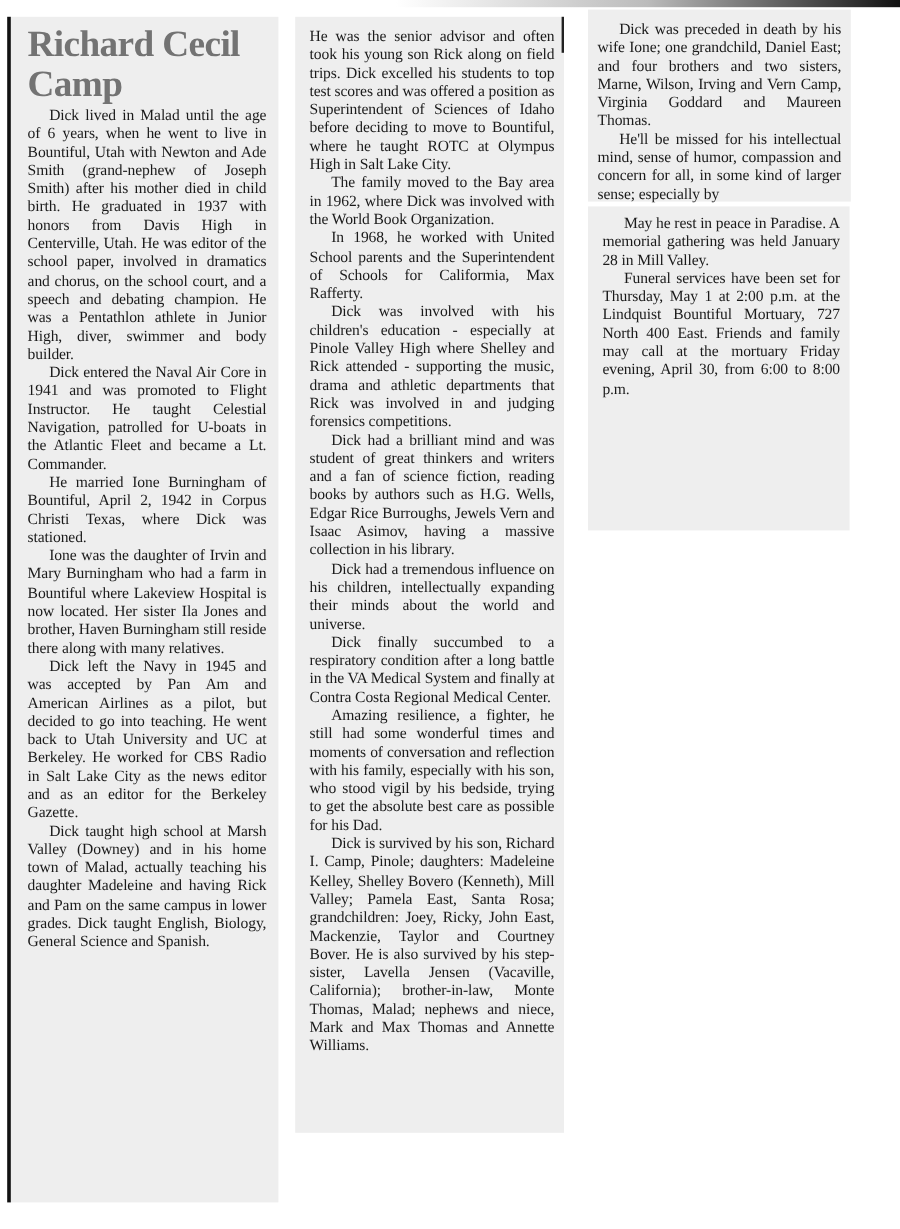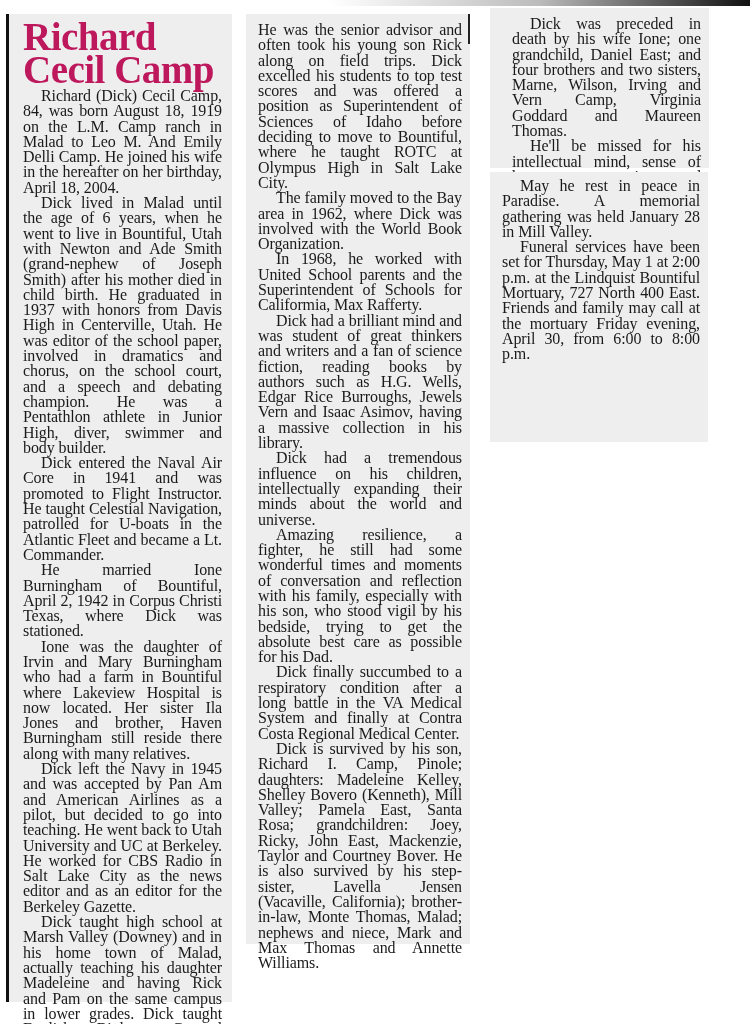--- a/index.html
+++ b/index.html
@@ -8,57 +8,57 @@
     background:#ffffff;
     font-family:"Liberation Serif","DejaVu Serif",serif;
     color:#1a1a1a;
   }
   .clip {
     position:absolute; box-sizing:border-box;
     background:#f1f1f1;
   }
   .clip p {
     margin:0; text-indent:18px; text-align:justify;
-    font-size:16px; line-height:15.3px; letter-spacing:-0.1px;
+    font-size:13px; line-height:15.3px; letter-spacing:-0.1px;
   }
   .clip p.noindent { text-indent:0; }
   #col1 { left:6px; top:14px; width:226px; height:988px; padding:6px 10px 0 14px; border-left:3px solid #111; background:#eeeeee; }
   #col1 h1 {
-    margin:0 0 2px 0; font-weight:bold; font-size:39px; line-height:33px; letter-spacing:-0.5px; color:#be185d;
+    margin:0 0 2px 0; font-weight:bold; font-size:31px; line-height:33px; letter-spacing:-0.5px; color:#737373;
   }
   #col2 { left:246px; top:14px; width:224px; height:930px; padding:8px 8px 0 12px; background:#eeeeee; }
-  #col3a { left:490px; top:8px; width:219px; height:160px; padding:8px 8px 0 22px; background:#eeeeee; }
+  #col3a { left:490px; top:8px; width:219px; height:160px; padding:8px 8px 0 8px; background:#eeeeee; }
   #col3b { left:490px; top:172px; width:218px; height:270px; padding:6px 8px 0 12px; background:#eeeeee; }
   #topbar { position:absolute; left:330px; top:0; width:420px; height:6px; background:linear-gradient(to right,#ffffff,#bbbbbb 50%,#111111); }
   .edge-rule { position:absolute; background:#222; }
 </style>
 </head>
 <body>
 
 <div id="topbar"></div>
 
 <div class="clip" id="col1">
   <h1>Richard Cecil Camp</h1>
-  <p>Richard (Dick) Cecil Camp, 84, was born August 18, 1919 on the L.M. Camp ranch in Malad to Leo M. And Emily Delli Camp. He joined his wife in the hereafter on her birthday, April 18, 2004.</p>
   <p>Dick lived in Malad until the age of 6 years, when he went to live in Bountiful, Utah with Newton and Ade Smith (grand-nephew of Joseph Smith) after his mother died in child birth. He graduated in 1937 with honors from Davis High in Centerville, Utah. He was editor of the school paper, involved in dramatics and chorus, on the school court, and a speech and debating champion. He was a Pentathlon athlete in Junior High, diver, swimmer and body builder.</p>
   <p>Dick entered the Naval Air Core in 1941 and was promoted to Flight Instructor. He taught Celestial Navigation, patrolled for U-boats in the Atlantic Fleet and became a Lt. Commander.</p>
   <p>He married Ione Burningham of Bountiful, April 2, 1942 in Corpus Christi Texas, where Dick was stationed.</p>
   <p>Ione was the daughter of Irvin and Mary Burningham who had a farm in Bountiful where Lakeview Hospital is now located. Her sister Ila Jones and brother, Haven Burningham still reside there along with many relatives.</p>
   <p>Dick left the Navy in 1945 and was accepted by Pan Am and American Airlines as a pilot, but decided to go into teaching. He went back to Utah University and UC at Berkeley. He worked for CBS Radio in Salt Lake City as the news editor and as an editor for the Berkeley Gazette.</p>
   <p>Dick taught high school at Marsh Valley (Downey) and in his home town of Malad, actually teaching his daughter Madeleine and having Rick and Pam on the same campus in lower grades. Dick taught English, Biology, General Science and Spanish.</p>
 </div>
 
 <div class="clip" id="col2">
   <p class="noindent">He was the senior advisor and often took his young son Rick along on field trips. Dick excelled his students to top test scores and was offered a position as Superintendent of Sciences of Idaho before deciding to move to Bountiful, where he taught ROTC at Olympus High in Salt Lake City.</p>
   <p>The family moved to the Bay area in 1962, where Dick was involved with the World Book Organization.</p>
   <p>In 1968, he worked with United School parents and the Superintendent of Schools for Califormia, Max Rafferty.</p>
+  <p>Dick was involved with his children's education - especially at Pinole Valley High where Shelley and Rick attended - supporting the music, drama and athletic departments that Rick was involved in and judging forensics competitions.</p>
   <p>Dick had a brilliant mind and was student of great thinkers and writers and a fan of science fiction, reading books by authors such as H.G. Wells, Edgar Rice Burroughs, Jewels Vern and Isaac Asimov, having a massive collection in his library.</p>
   <p>Dick had a tremendous influence on his children, intellectually expanding their minds about the world and universe.</p>
+  <p>Dick finally succumbed to a respiratory condition after a long battle in the VA Medical System and finally at Contra Costa Regional Medical Center.</p>
   <p>Amazing resilience, a fighter, he still had some wonderful times and moments of conversation and reflection with his family, especially with his son, who stood vigil by his bedside, trying to get the absolute best care as possible for his Dad.</p>
-  <p>Dick finally succumbed to a respiratory condition after a long battle in the VA Medical System and finally at Contra Costa Regional Medical Center.</p>
   <p>Dick is survived by his son, Richard I. Camp, Pinole; daughters: Madeleine Kelley, Shelley Bovero (Kenneth), Mill Valley; Pamela East, Santa Rosa; grandchildren: Joey, Ricky, John East, Mackenzie, Taylor and Courtney Bover. He is also survived by his step-sister, Lavella Jensen (Vacaville, California); brother-in-law, Monte Thomas, Malad; nephews and niece, Mark and Max Thomas and Annette Williams.</p>
 </div>
 
 <div class="edge-rule" style="left:468px; top:14px; width:2px; height:30px;"></div>
 
 <div class="clip" id="col3a">
   <p>Dick was preceded in death by his wife Ione; one grandchild, Daniel East; and four brothers and two sisters, Marne, Wilson, Irving and Vern Camp, Virginia Goddard and Maureen Thomas.</p>
   <p>He'll be missed for his intellectual mind, sense of humor, compassion and concern for all, in some kind of larger sense; especially by</p>
 </div>
 

